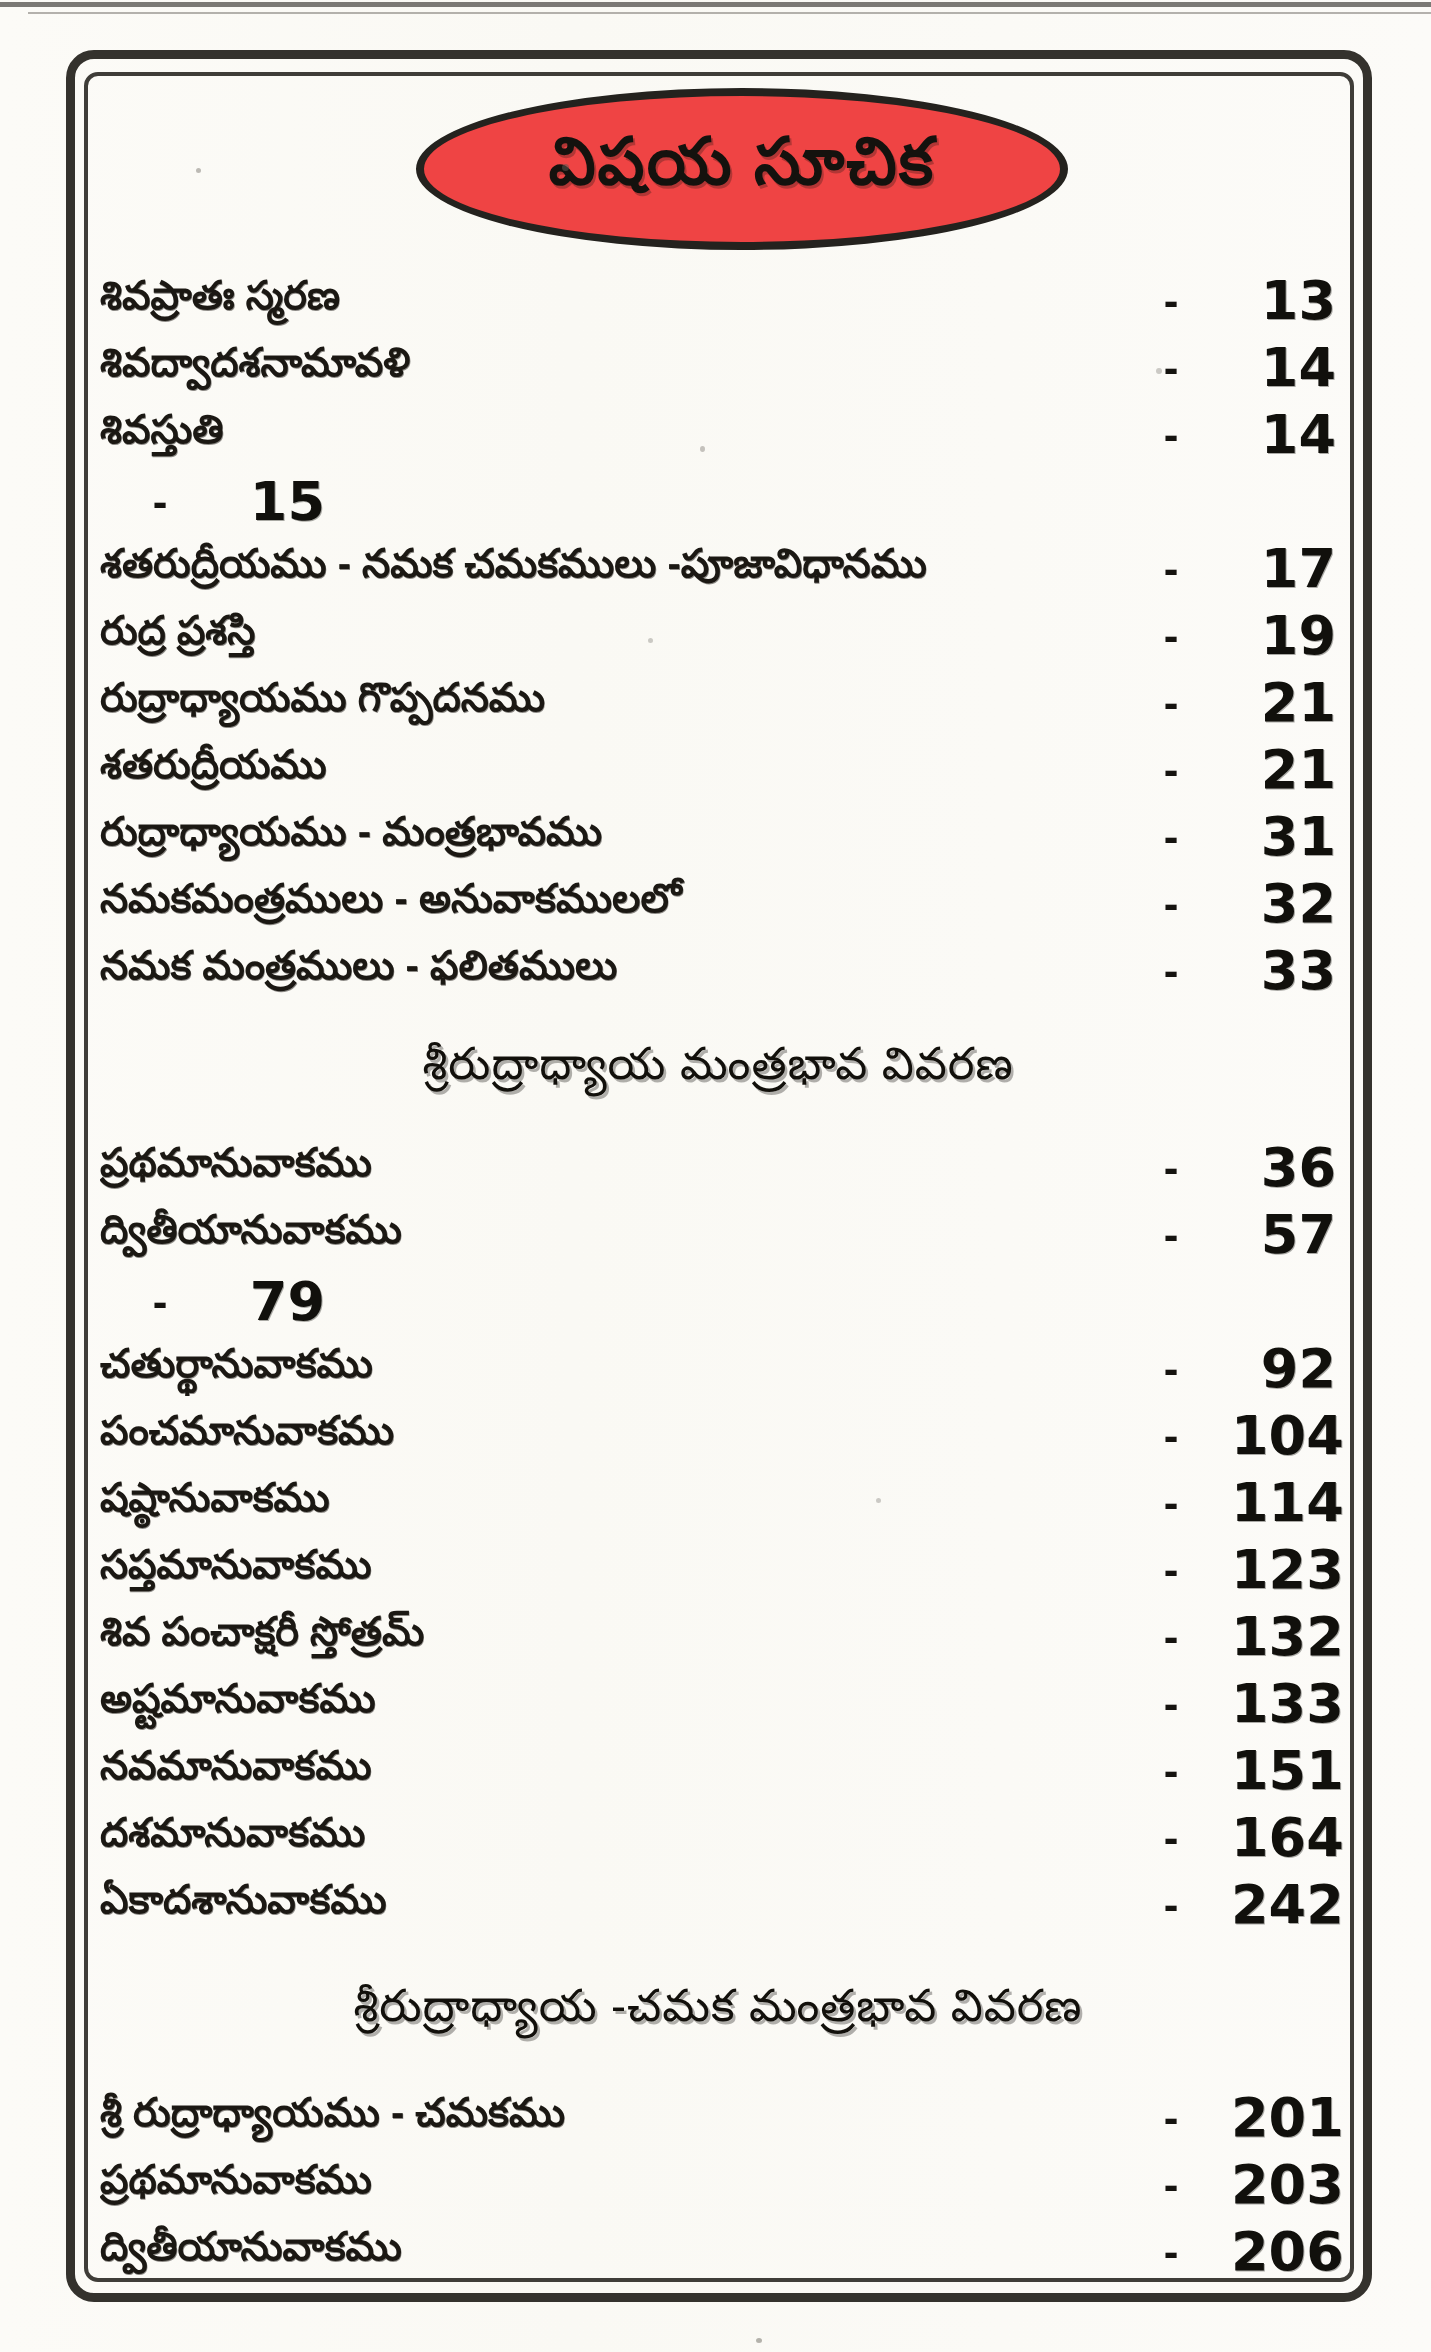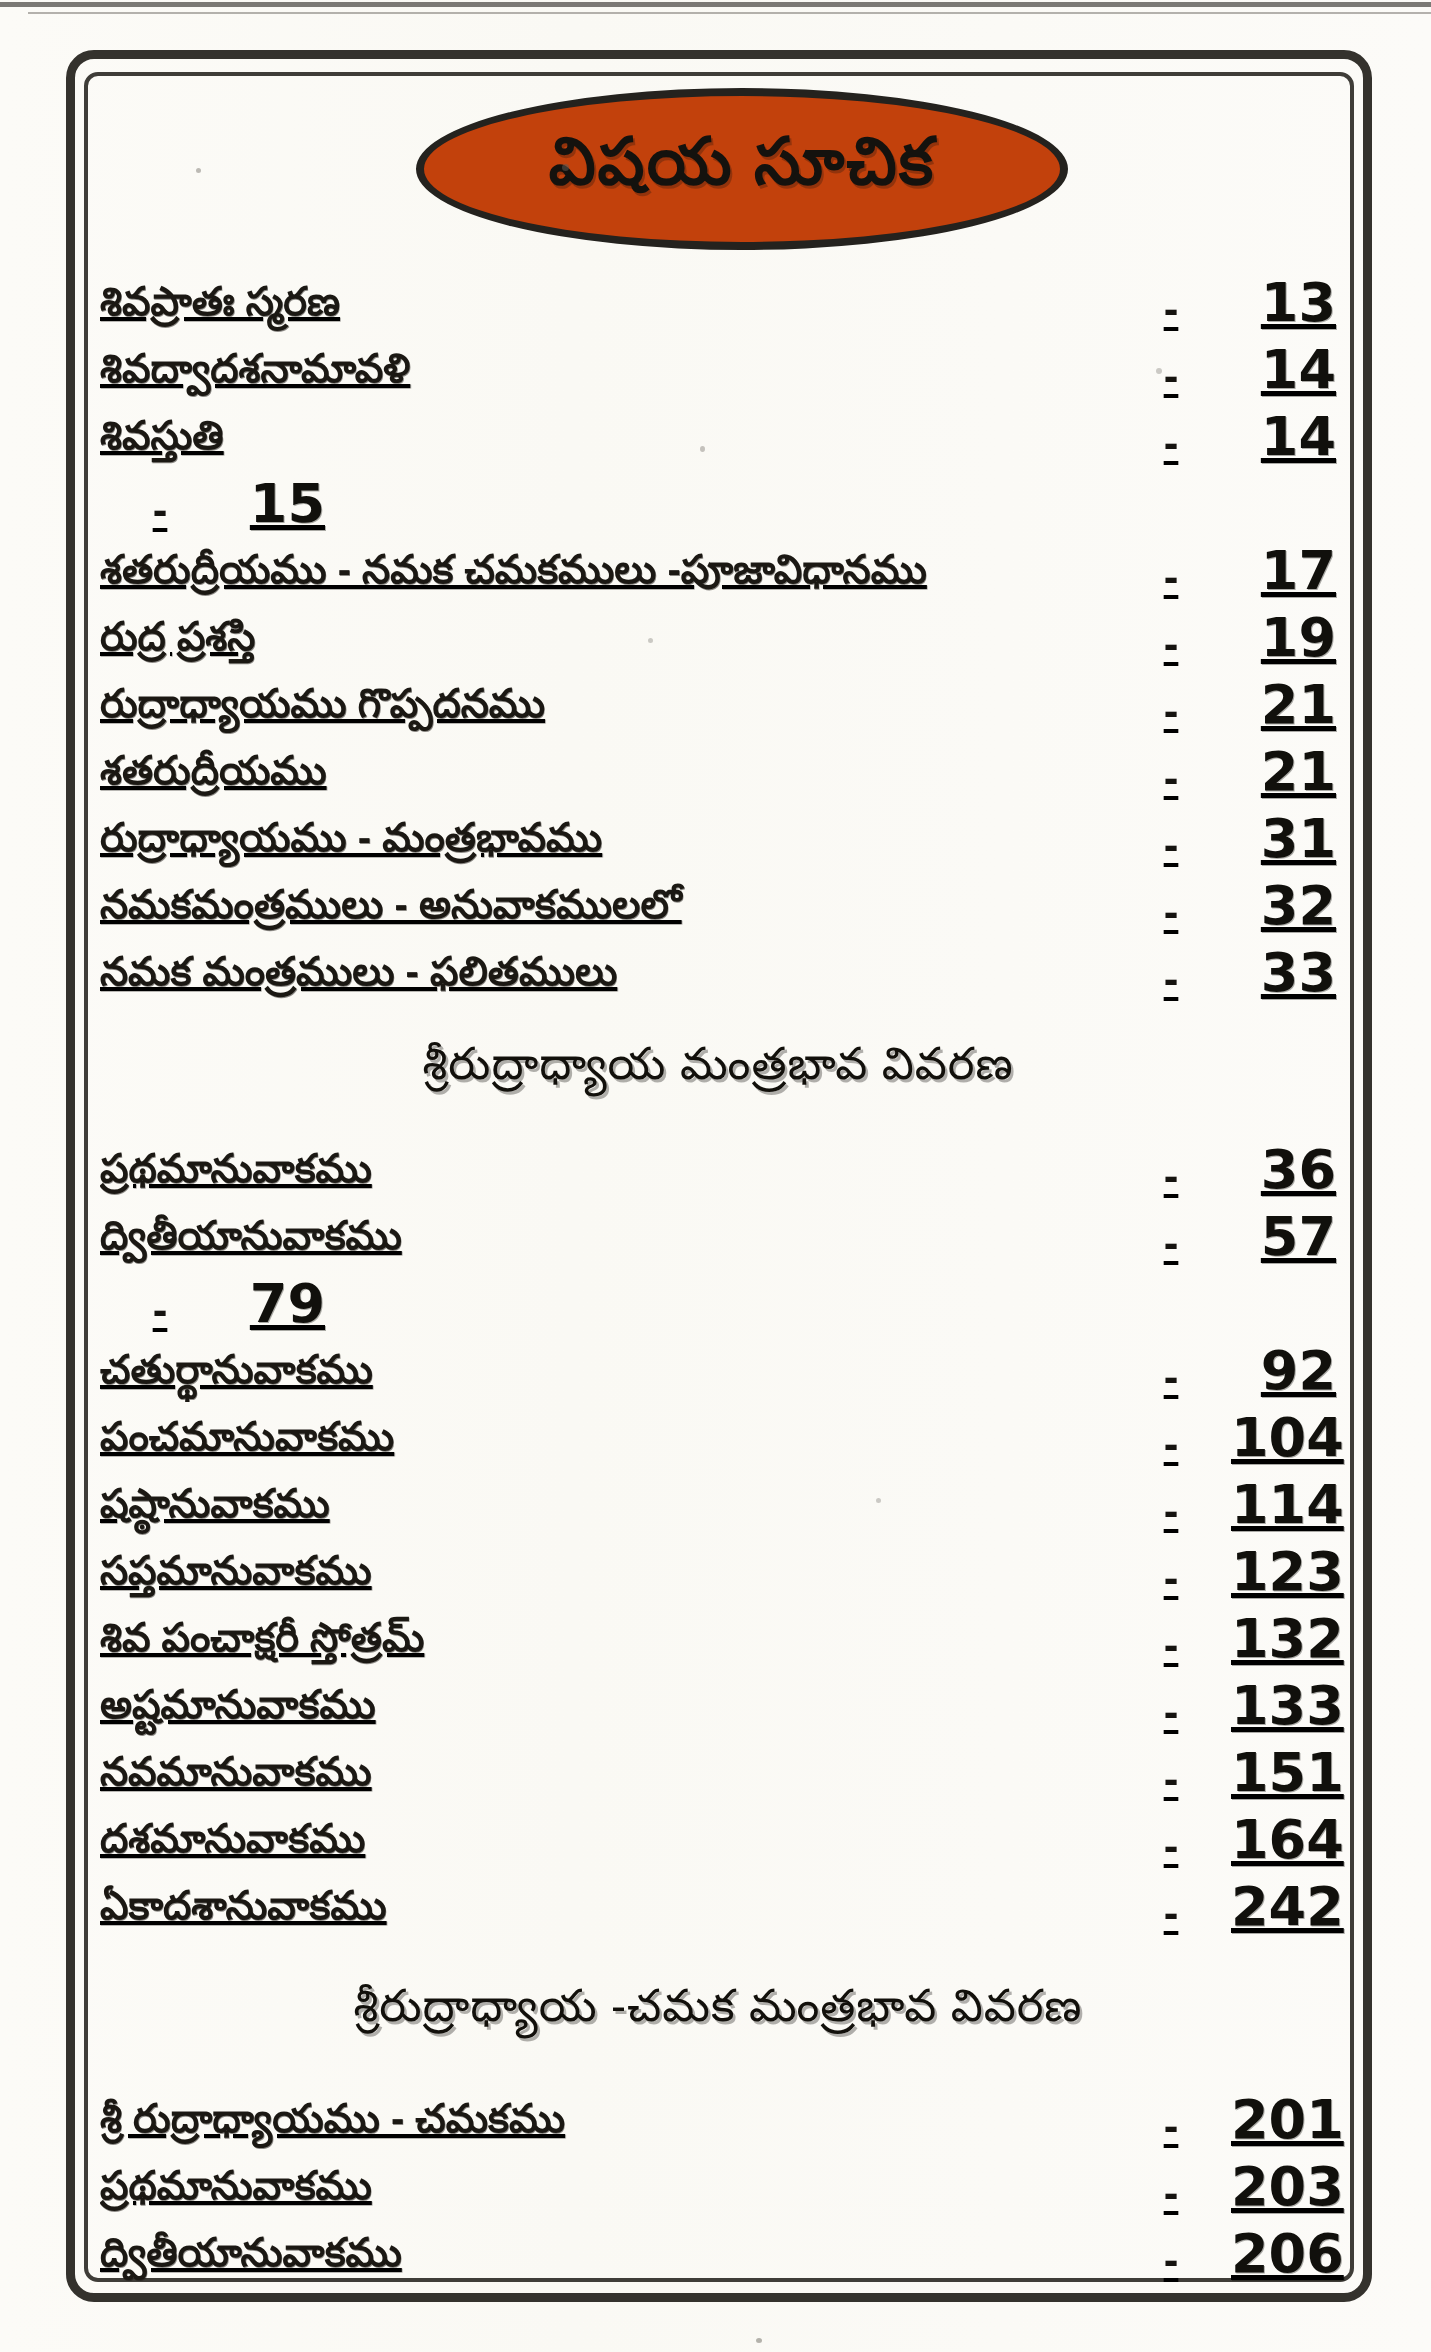--- a/index.html
+++ b/index.html
@@ -27,31 +27,31 @@
   .frame-inner {
     position:absolute; left:84px; top:72px; width:1270px; height:2210px;
     border:4px solid #3f3d38; border-radius:14px;
   }
 
   
   .title-oval {
     position:absolute; left:416px; top:88px; width:652px; height:162px;
     border:8px solid #24221e; border-radius:50%;
     display:flex; align-items:center; justify-content:center;
-    background:#c2410c;
+    background:#ef4444;
   }
   .title-text {
     font-size:66px; font-weight:bold; color:#14120e; letter-spacing:2px;
     text-shadow:2px 3px 0 rgba(20,18,14,.28);
     white-space:nowrap;
   }
 
   
   .toc { position:absolute; left:100px; top:267px; width:1236px; }
-  .toc-row { display:flex; align-items:flex-end; height:67px;text-decoration:underline; }
+  .toc-row { display:flex; align-items:center; height:67px; }
   .toc-label {
     flex:1; font-size:40px; font-weight:bold; color:#1b1813;
     white-space:nowrap; overflow:hidden;
     text-shadow:0.6px 0.6px 0 rgba(27,24,19,.5);
   }
   .toc-dash {
     width:120px; text-align:center;
     font-size:44px; font-weight:bold; color:#15130f;
   }
   .toc-page {

